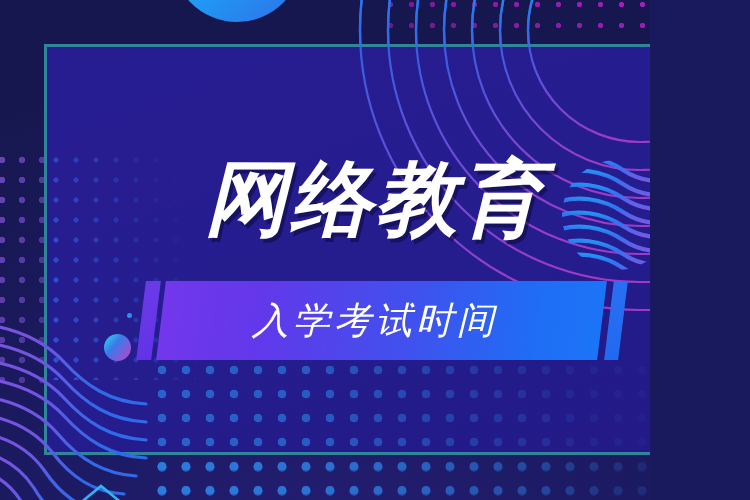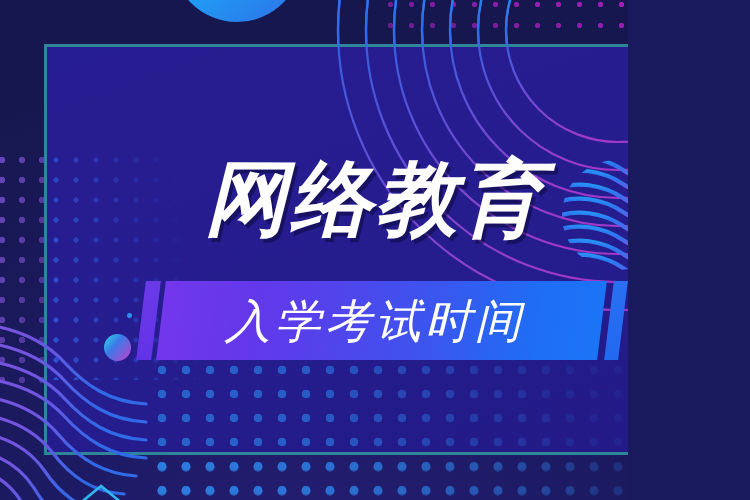--- a/index.html
+++ b/index.html
@@ -5,20 +5,21 @@
   html,body{margin:0;padding:0;}
   body{
     width:750px;height:500px;overflow:hidden;
     font-family:"DejaVu Sans","Liberation Sans",sans-serif;
     background:#191a5e;
   }
   #stage{
     position:relative;width:628px;height:500px;overflow:hidden;
     background:
       radial-gradient(120% 100% at 50% 110%, #241d73 0%, #1b1a60 45%, #17174f 100%);
+    padding-left: 22px;
   }
   .layer{position:absolute;inset:0;pointer-events:none;}
 
   
   .dots{position:absolute;}
   .dots-magenta-tr{
     left:380px;top:-6px;width:370px;height:210px;
     background-image:radial-gradient(#c21fd2 2.6px, transparent 2.9px);
     background-size:21px 21px;
     -webkit-mask-image:linear-gradient(200deg, rgba(0,0,0,1) 5%, rgba(0,0,0,0.15) 78%, rgba(0,0,0,0) 100%);
@@ -99,21 +100,21 @@
   }
 
   
   .banner-wrap{position:absolute;left:0;top:281px;width:750px;height:82px;}
   .bar{position:absolute;top:0;height:79px;transform:skewX(-7deg);}
   .bar-strip-l{left:141px;width:15px;background:linear-gradient(180deg,#6b3ae8,#6233e6);}
   .bar-main{left:161px;width:441px;background:linear-gradient(90deg,#7337ec 0%,#6238ea 22%,#3f52ee 58%,#1f6df4 85%,#1b74f6 100%);}
   .bar-strip-r{left:609px;width:14px;background:linear-gradient(180deg,#2a6ff2,#2169f0);}
   .subtitle{
     position:absolute;left:0;top:287px;width:750px;text-align:center;
-    font-size:46px;line-height:68px;font-weight:normal;font-style:italic;
+    font-size:37px;line-height:68px;font-weight:normal;font-style:italic;
     color:#ffffff;letter-spacing:4px;white-space:nowrap;
   }
 </style>
 </head>
 <body>
 
 <div id="stage">
 
   <div class="top-circle"></div>
 

